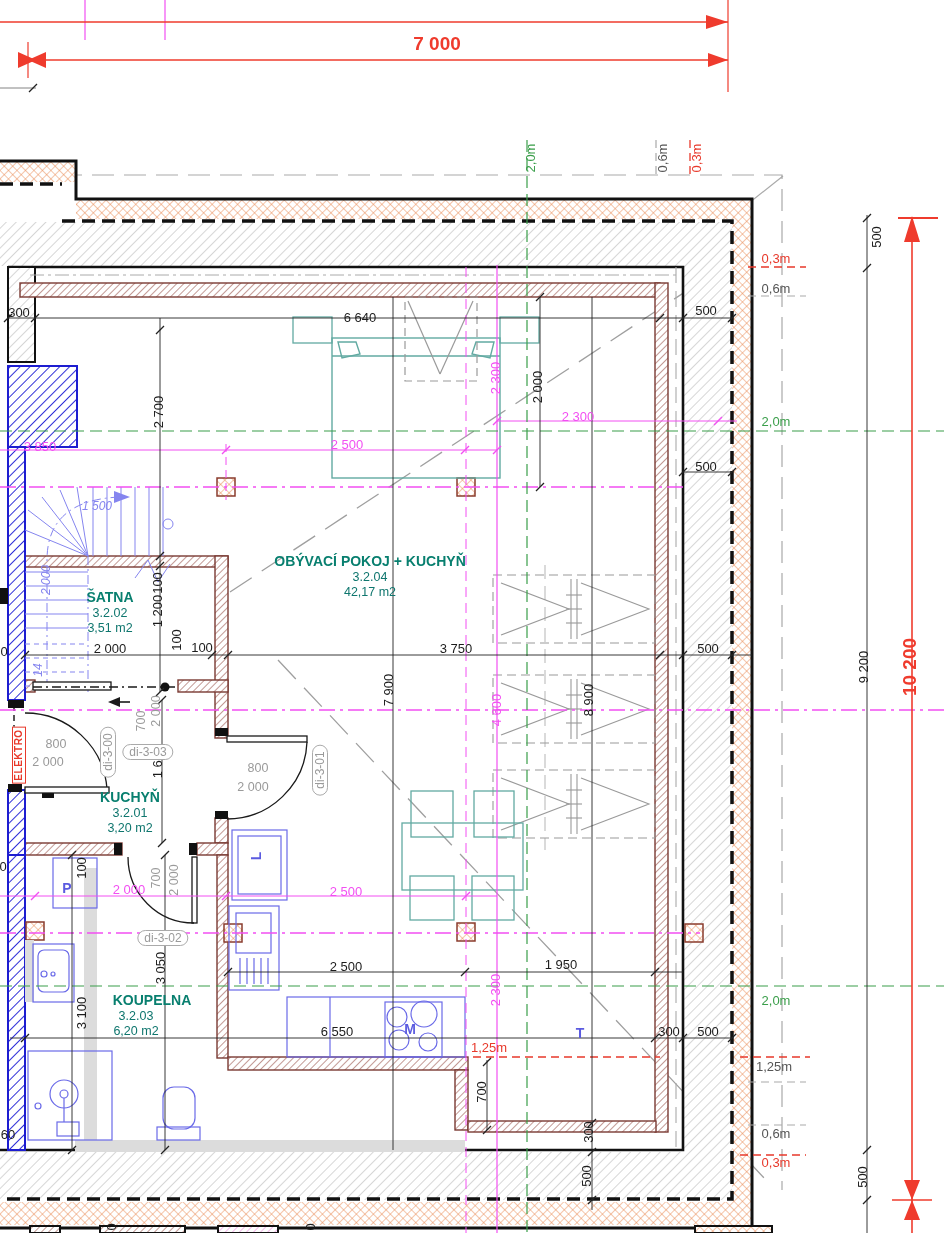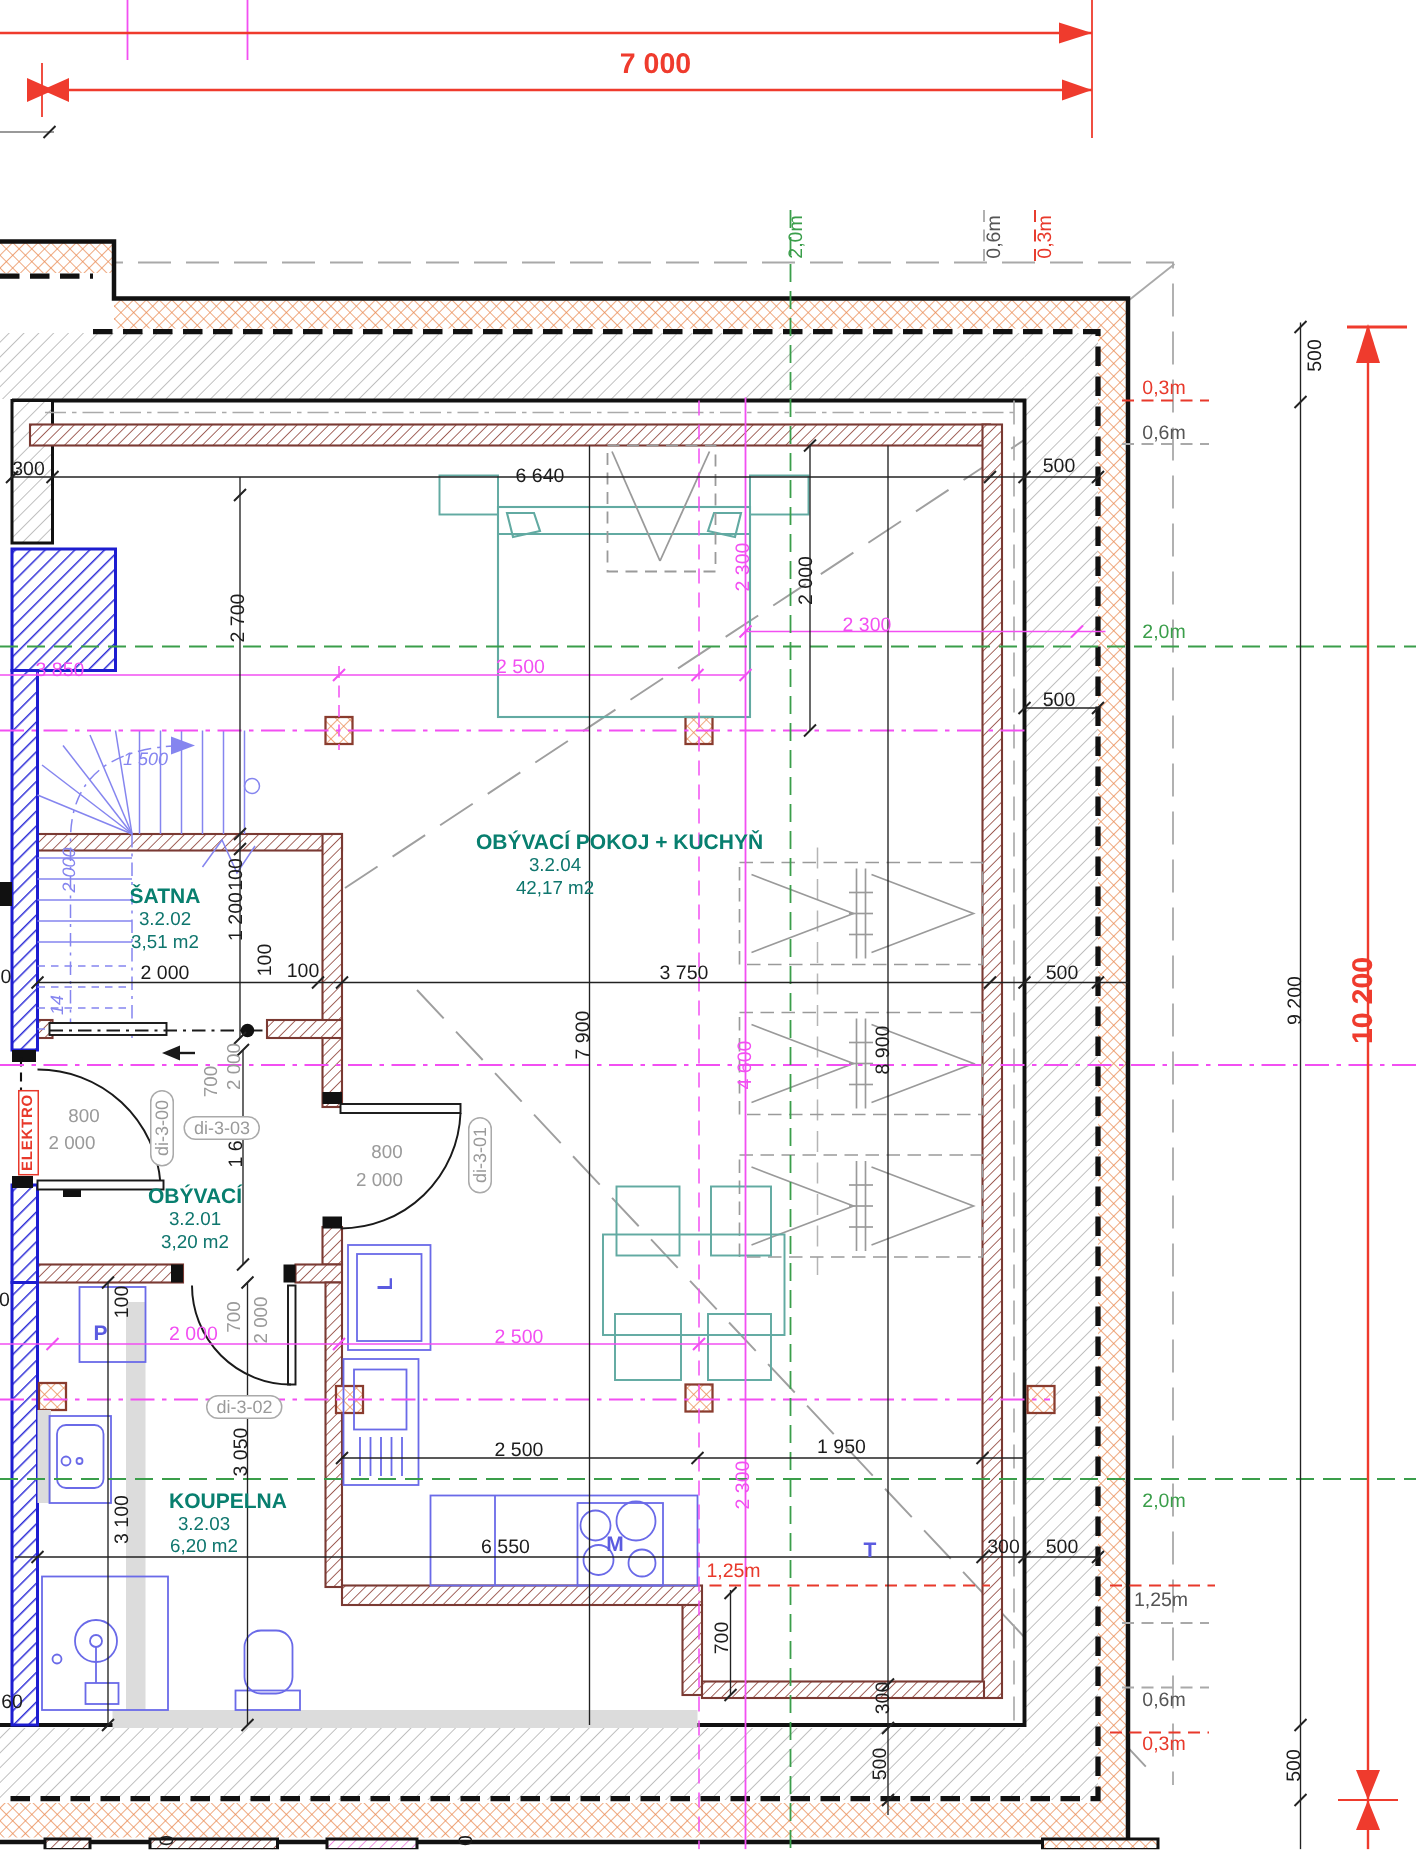--- a/index.html
+++ b/index.html
@@ -442,23 +442,23 @@
       <span class="lb bl" style="left: 38px; top: 670px; transform: translate(-50%, -50%) rotate(-90deg);">14</span>
       <span class="lb blb" style="left: 410px; top: 1029px;">M</span>
       <span class="lb blb" style="left: 580px; top: 1033px;">T</span>
       <span class="lb blb" style="left: 67px; top: 888px;">P</span>
       <span class="lb blb" style="left: 256px; top: 856px; transform: translate(-50%, -50%) rotate(-90deg);">L</span>
       <span class="lb k" style="left: 111px; top: 1227px; transform: translate(-50%, -50%) rotate(-90deg);">0</span>
       <span class="lb k" style="left: 310px; top: 1227px; transform: translate(-50%, -50%) rotate(-90deg);">0</span>
       <span class="lb rn" style="left: 110px; top: 597px;">ŠATNA</span>
       <span class="lb rs" style="left: 110px; top: 613px;">3.2.02</span>
       <span class="lb rs" style="left: 110px; top: 628px;">3,51 m2</span>
-      <span class="lb rn" style="left: 370px; top: 561px; margin-left: 43px;">OBÝVACÍ POKOJ + KUCHYŇ</span>
+      <span class="lb rn" style="left: 370px; top: 561px;">OBÝVACÍ POKOJ + KUCHYŇ</span>
       <span class="lb rs" style="left: 370px; top: 577px;">3.2.04</span>
       <span class="lb rs" style="left: 370px; top: 592px;">42,17 m2</span>
-      <span class="lb rn" style="left: 130px; top: 797px;">OBÝVACÍ</span>
+      <span class="lb rn" style="left: 130px; top: 797px;">KUCHYŇ</span>
       <span class="lb rs" style="left: 130px; top: 813px;">3.2.01</span>
       <span class="lb rs" style="left: 130px; top: 828px;">3,20 m2</span>
       <span class="lb rn" style="left: 136px; top: 1000px; margin-left: 16px;">KOUPELNA</span>
       <span class="lb rs" style="left: 136px; top: 1016px;">3.2.03</span>
       <span class="lb rs" style="left: 136px; top: 1031px;">6,20 m2</span>
     </div>
 </div>
 
 </body></html>

